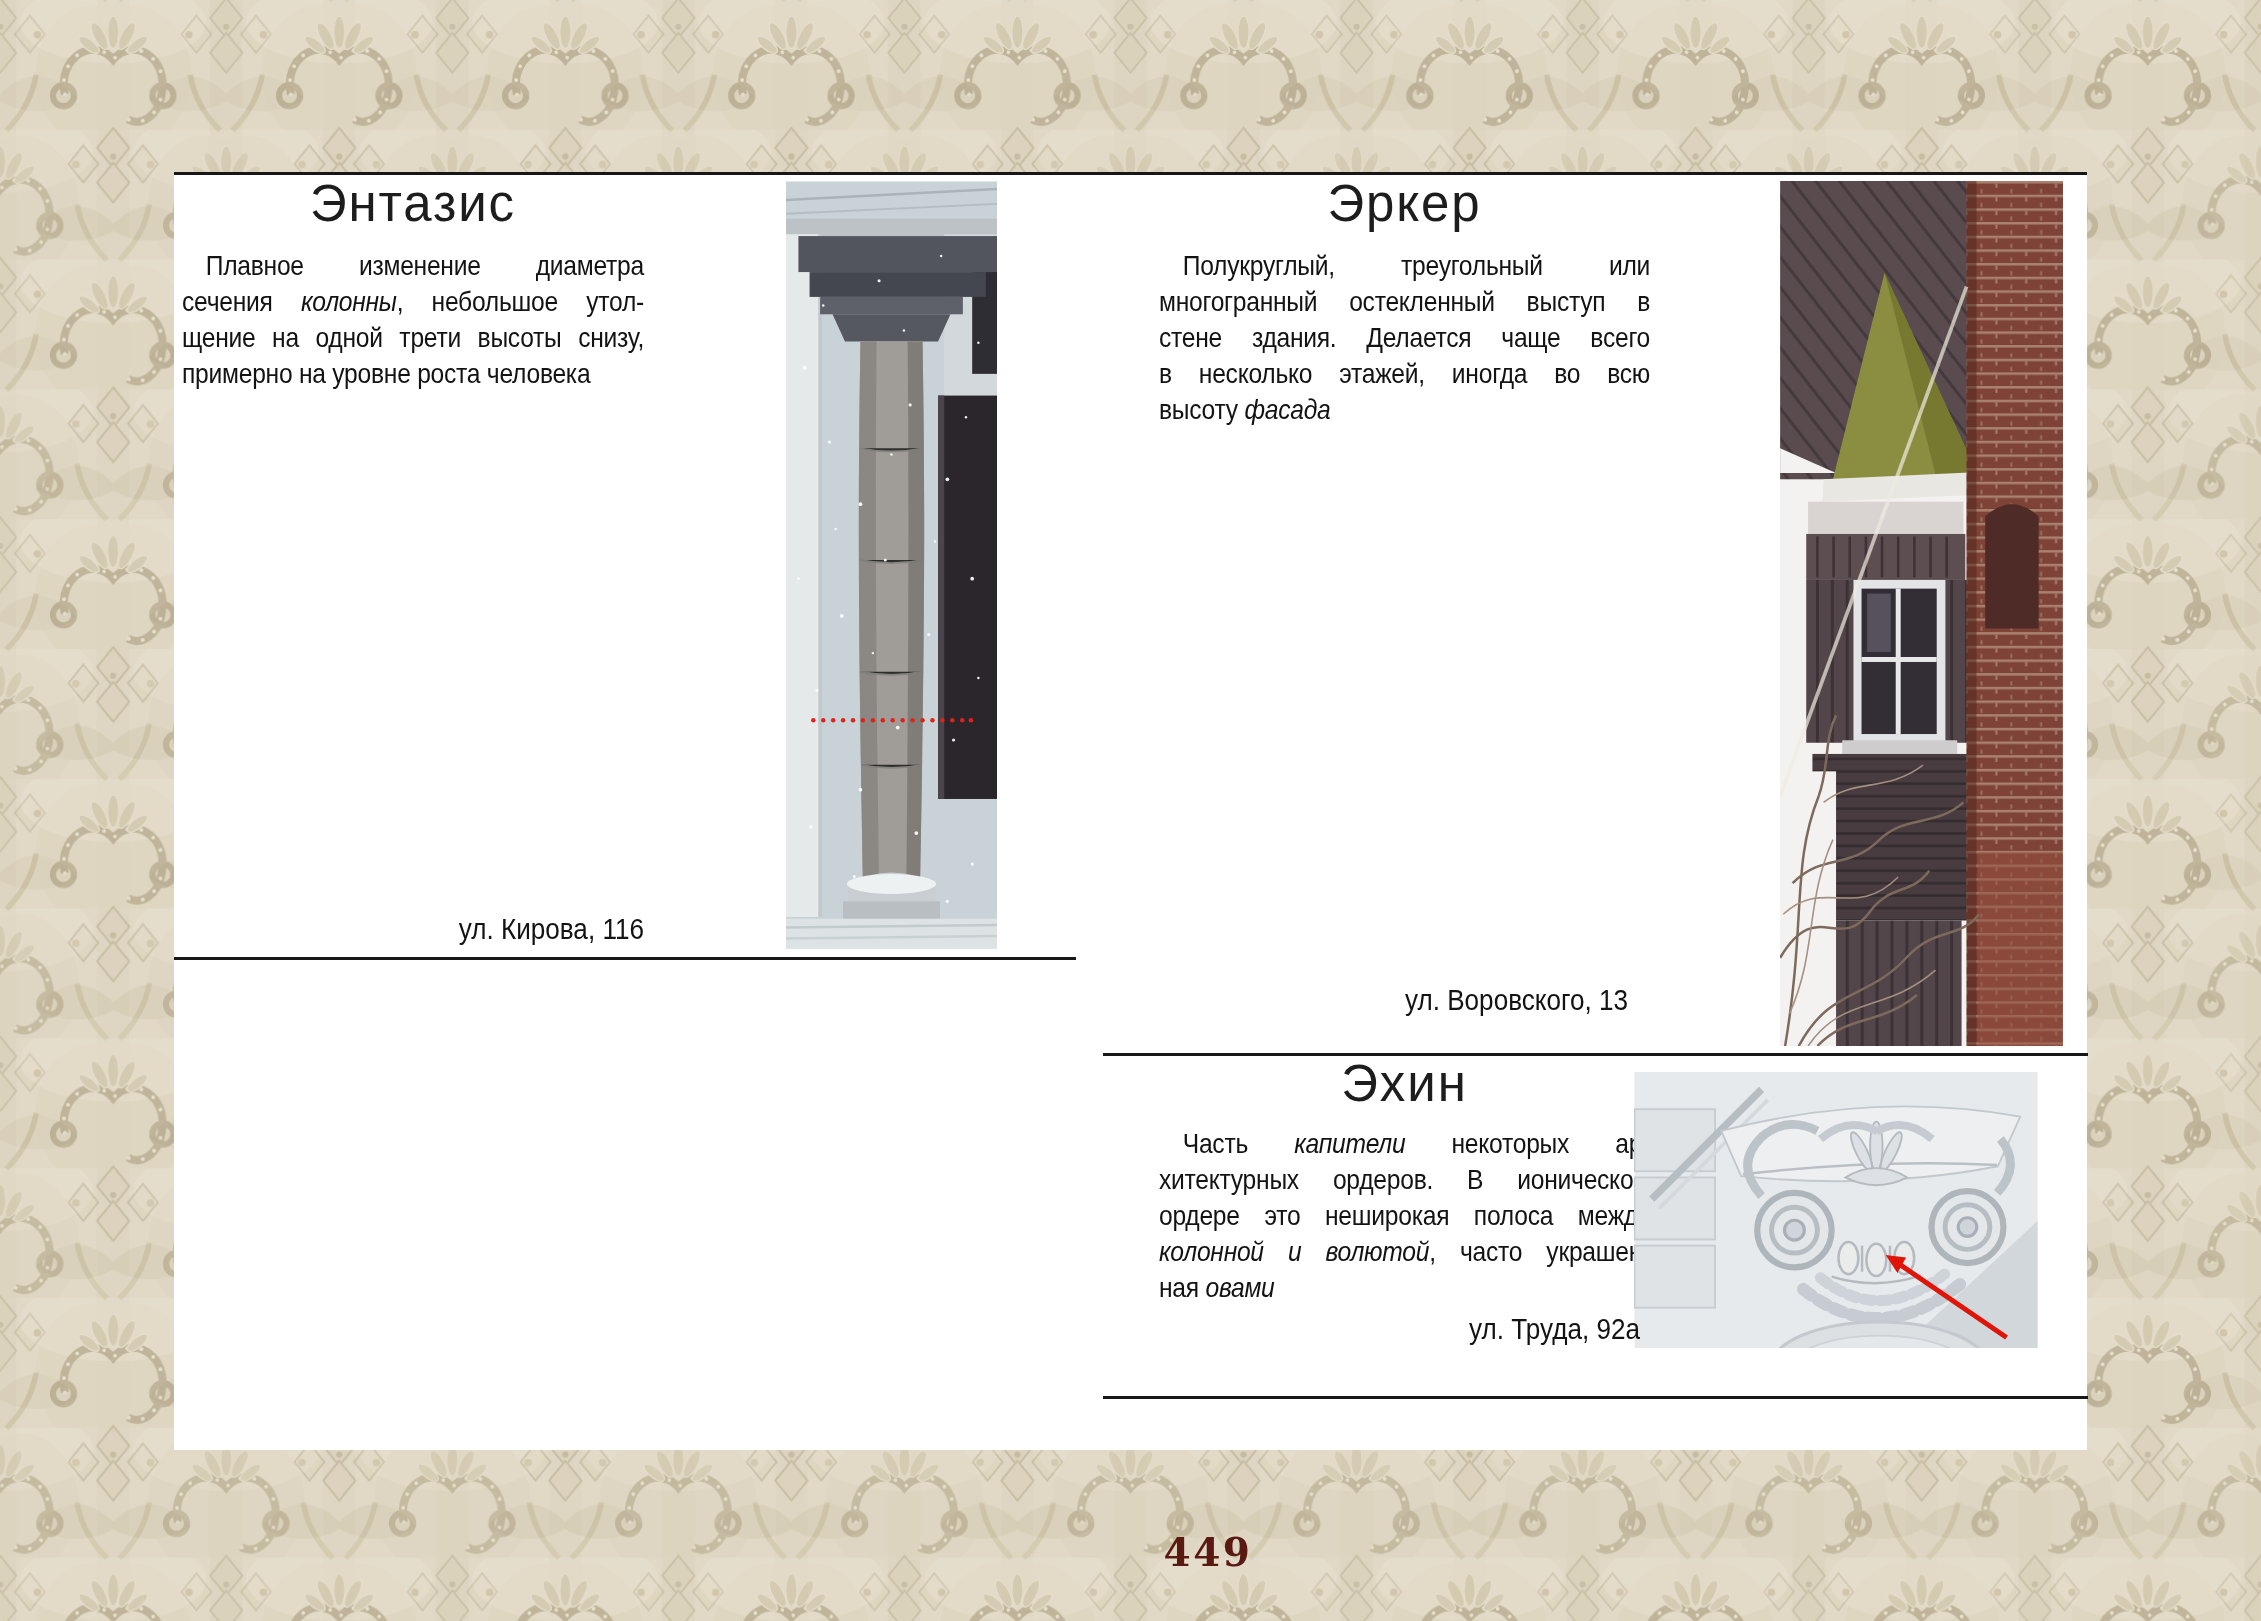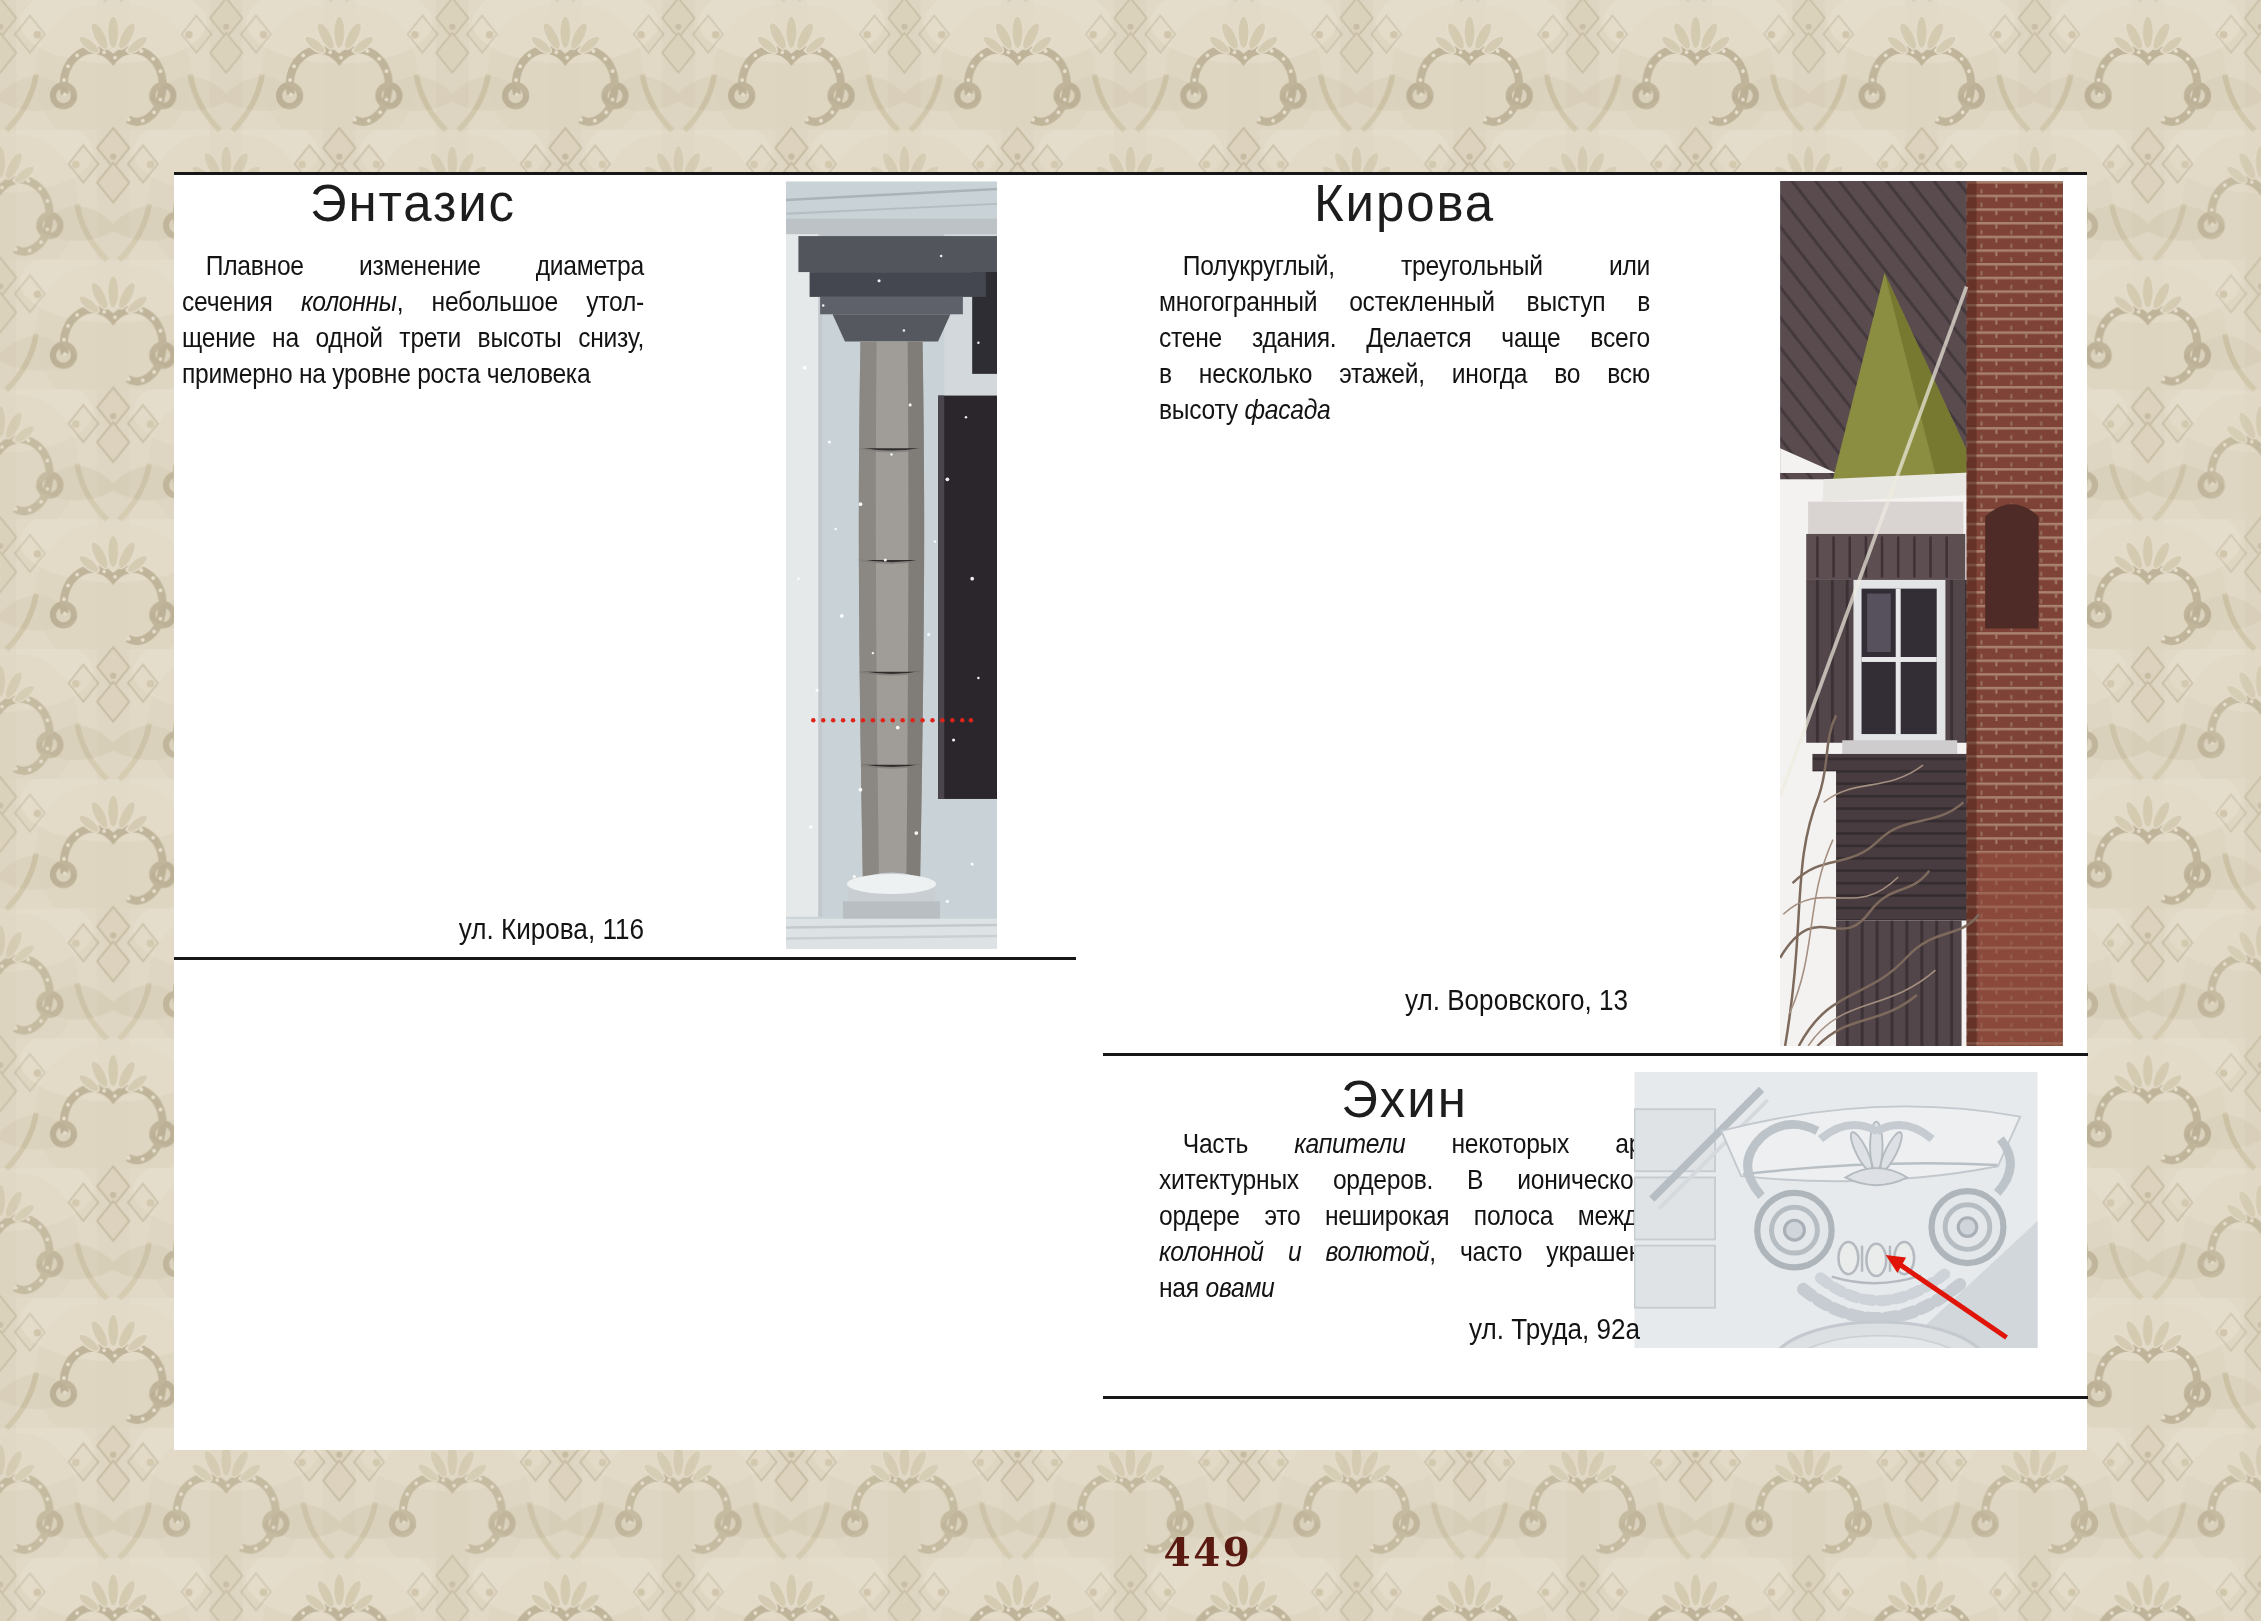--- a/index.html
+++ b/index.html
@@ -7,21 +7,21 @@
   .bg-svg{position:absolute;left:0;top:0;}
   .content{position:absolute;left:174px;top:175px;width:1913px;height:1275px;background:#ffffff;}
   .rule{position:absolute;height:3.1px;background:#171717;}
   #rule-top{left:174px;top:172px;width:1913px;}
   #rule-left{left:174px;top:957px;width:902px;}
   #rule-right-mid{left:1103px;top:1053px;width:985px;}
   #rule-right-bottom{left:1103px;top:1396px;width:985px;}
   .title{position:absolute;text-align:center;font-size:51px;line-height:52px;font-weight:400;letter-spacing:1.9px;color:#1d1d1d;}
   #title-1{left:182px;top:178px;width:462px;}
   #title-2{left:1159px;top:178px;width:491px;}
-  #title-3{left:1159px;top:1058px;width:491px;margin-top:16px;}
+  #title-3{left:1159px;top:1058px;width:491px;}
   .para{position:absolute;font-size:28px;line-height:36px;color:#131313;letter-spacing:-0.3px;transform:scaleX(0.88);transform-origin:left top;}
   #para-1{left:182px;top:248px;width:525px;}
   #para-2{left:1159px;top:248px;width:558px;}
   #para-3{left:1159px;top:1126px;width:558px;}
   .bline{text-align:justify;text-align-last:justify;}
   .bline.last{text-align-last:left;}
   .bline.indent{text-indent:27px;}
   .bline i{font-style:italic;}
   .caption{position:absolute;font-size:29px;line-height:34px;color:#131313;text-align:right;transform:scaleX(0.9);transform-origin:right top;}
   #caption-1{left:182px;top:912px;width:462px;}
@@ -173,21 +173,21 @@
         <circle cx="290" cy="380" r="2"></circle>
           <circle cx="110" cy="1120" r="2.5"></circle>
           <circle cx="260" cy="1160" r="2.5"></circle>
       </g>
     </svg>
   </div>
 
   <div class="caption" id="caption-1">ул. Кирова, 116</div>
   <div class="rule" id="rule-left"></div>
 
-  <div class="title" id="title-2">Кирова</div>
+  <div class="title" id="title-2">Эркер</div>
   <div class="para" id="para-2">
       <div class="bline indent"><span>Полукруглый, треугольный или</span></div>
       <div class="bline"><span>многогранный остекленный выступ в</span></div>
       <div class="bline"><span>стене здания. Делается чаще всего</span></div>
       <div class="bline"><span>в несколько этажей, иногда во всю</span></div>
       <div class="bline last"><span>высоту </span><i>фасада</i></div>
     </div>
 
   <div class="photo" id="photo-2">
     <svg width="283" height="865" viewBox="0 0 455 1392">

